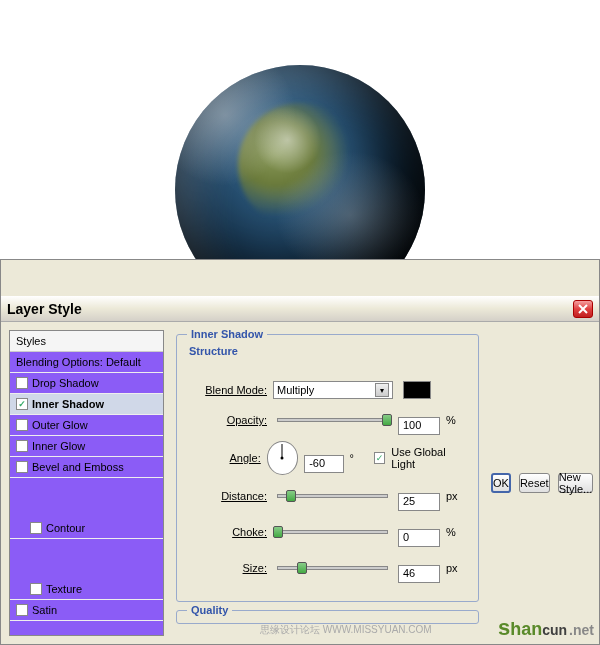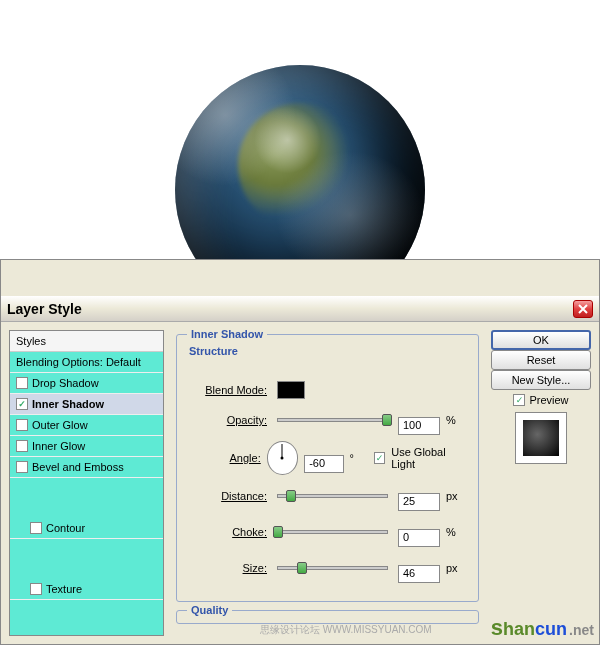--- a/index.html
+++ b/index.html
@@ -11,21 +11,21 @@
 .earth::after { content: ''; position: absolute; inset: 0; background: radial-gradient(circle at 45% 30%, rgba(255,255,255,0.5) 0%, transparent 15%), radial-gradient(ellipse at 20% 20%, rgba(220,220,220,0.4) 0%, transparent 25%), radial-gradient(ellipse at 70% 60%, rgba(200,200,200,0.3) 0%, transparent 30%); }
 .shadow-grad { height: 20px; background: linear-gradient(to bottom, #fff, #e0e0e0); }
 
 .dialog { position: absolute; bottom: 0; left: 0; right: 0; border: 1px solid #888; background: #ece9d8; }
 .titlebar { background: linear-gradient(to bottom, #fff 0%, #ece9d8 50%, #d4d0c8 100%); border-bottom: 1px solid #aaa; padding: 4px 6px; display: flex; justify-content: space-between; align-items: center; height: 26px; margin-top: 36px; }
 .titlebar-text { font-size: 14px; font-weight: bold; }
 .close-btn { width: 20px; height: 18px; background: linear-gradient(to bottom, #f5a0a0, #e04040, #c02020); border: 1px solid #a00; border-radius: 3px; color: #fff; display: flex; align-items: center; justify-content: center; font-weight: bold; cursor: pointer; }
 
 .dialog-body { display: flex; padding: 8px; gap: 8px; }
 
-.styles-panel { width: 155px; border: 1px solid #888; background: #5eead4; }
+.styles-panel { width: 155px; border: 1px solid #888; background: #8b5cf6; }
 .styles-header { padding: 4px 6px; border-bottom: 1px solid #ccc; background: #f5f5f5; }
 .styles-item { padding: 4px 6px; border-bottom: 1px solid #eee; display: flex; align-items: center; gap: 4px; }
 .styles-item.selected { background: #d0d8e8; font-weight: bold; }
 .styles-item.sub { padding-left: 20px; margin-top: 40px; }
 .chk { width: 12px; height: 12px; border: 1px solid #888; background: #fff; display: flex; align-items: center; justify-content: center; font-size: 9px; color: #3a6; }
 
 .settings-panel { flex: 1; padding: 4px; }
 .fieldset { border: 1px solid #99aacc; border-radius: 3px; padding: 10px 12px 12px; margin-bottom: 8px; position: relative; }
 .legend { position: absolute; top: -7px; left: 10px; background: #ece9d8; padding: 0 4px; color: #3355aa; font-weight: bold; }
 .sublegend { color: #3355aa; font-weight: bold; margin-bottom: 24px; }
@@ -35,31 +35,31 @@
 .select-btn { width: 14px; height: 14px; background: linear-gradient(#f0f0f0,#ccc); border: 1px solid #888; display: flex; align-items: center; justify-content: center; font-size: 8px; }
 .color-swatch { width: 28px; height: 18px; background: #000; border: 1px solid #888; margin-left: 4px; }
 .slider { flex: 1; max-width: 130px; height: 4px; background: #ccc; border: 1px solid #888; position: relative; margin: 0 4px; }
 .thumb { position: absolute; top: -5px; width: 10px; height: 12px; background: linear-gradient(#8c8,#4a4); border: 1px solid #555; border-radius: 2px; transform: translateX(-50%); }
 .num-input { width: 42px; height: 18px; border: 1px solid #888; background: #fff; padding: 1px 4px; text-align: left; margin-top: 12px; }
 .unit { width: 20px; }
 .angle-dial { width: 34px; height: 34px; border: 1px solid #888; border-radius: 50%; background: #fff; position: relative; }
 .angle-dial::after { content: ''; position: absolute; top: 50%; left: 50%; width: 1px; height: 14px; background: #000; transform-origin: top center; transform: translateX(-50%) rotate(180deg); }
 .angle-dial::before { content: ''; position: absolute; top: 50%; left: 50%; width: 3px; height: 3px; background: #000; border-radius: 50%; transform: translate(-50%,-50%); }
 
-.right-panel { width: 100px; display: flex; flex-direction: column; gap: 0; align-items: center; }
+.right-panel { width: 100px; display: flex; gap: 8px; align-items: center; }
 .btn { width: 100%; height: 20px; border: 1px solid #888; border-radius: 3px; background: linear-gradient(#fff,#e0e0e0); display: flex; align-items: center; justify-content: center; cursor: pointer; }
 .btn.default { border: 2px solid #4466aa; }
 .preview-row { display: flex; align-items: center; gap: 4px; margin-top: 4px; }
 .preview-box { width: 52px; height: 52px; border: 1px solid #888; background: #fff; display: flex; align-items: center; justify-content: center; margin-top: 6px; }
 .preview-inner { width: 36px; height: 36px; background: radial-gradient(circle at 40% 40%, #666, #222 70%, #000); }
 
 .watermark { position: absolute; bottom: 4px; right: 6px; display: flex; align-items: baseline; font-weight: bold; }
 .wm-s { color: #5a8a2a; font-size: 22px; }
 .wm-han { color: #5a8a2a; font-size: 18px; }
-.wm-cun { color: #1d4ed8; font-size: 18px; }
+.wm-cun { color: #404040; font-size: 14px; }
 .wm-net { color: #888; font-size: 14px; margin-left: 2px; }
 .footer-text { position: absolute; bottom: 8px; left: 260px; color: #aaa; font-size: 10px; }
 </style>
 </head>
 <body>
 
 <div class="preview-area">
   <div class="earth"></div>
 </div>
 <div class="shadow-grad"></div>
@@ -98,29 +98,37 @@
           <span>Bevel and Emboss</span>
         </div>
       <div class="styles-item sub">
           <span class="chk"></span>
           <span>Contour</span>
         </div>
       <div class="styles-item sub">
           <span class="chk"></span>
           <span>Texture</span>
         </div>
+      <div class="styles-item">
+          <span class="chk"></span>
+          <span>Satin</span>
+        </div>
     </div>
 
     <div class="settings-panel">
       <div class="fieldset">
         <div class="legend">Inner Shadow</div>
         <div class="sublegend">Structure</div>
 
         <div class="row">
           <span class="label">Blend Mode:</span>
+          <div class="select">
+            <span>Multiply</span>
+            <span class="select-btn">▾</span>
+          </div>
           <div class="color-swatch"></div>
         </div>
 
         <div class="row">
           <span class="label">Opacity:</span>
           <div class="slider">
               <div class="thumb" style="left:100%"></div>
             </div>
           <div class="num-input">100</div>
           <span class="unit">%</span>

